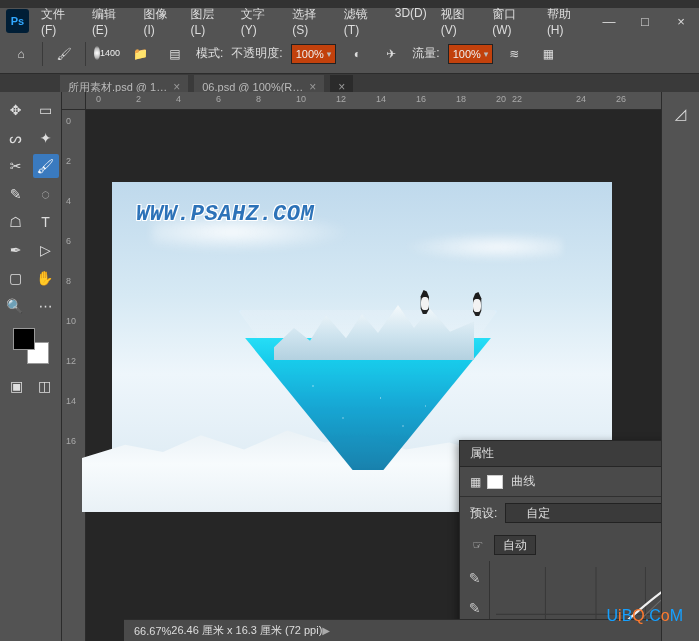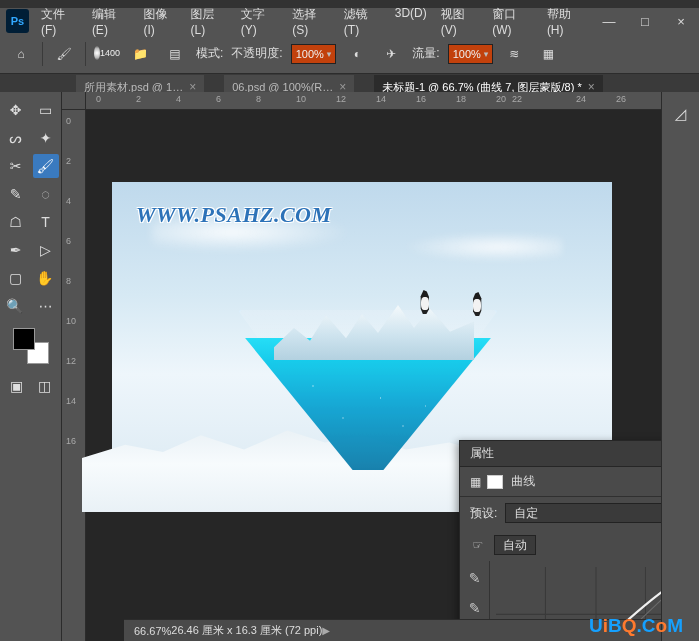--- a/index.html
+++ b/index.html
@@ -17,21 +17,21 @@
   .sep { width:1px; height:24px; background:#3a3a3a; }
   .brush-prev { display:flex; flex-direction:row; align-items:center; justify-content:center; line-height:1; }
   .brush-prev .ball { width:14px; height:14px; border-radius:50%; background:radial-gradient(circle,#fff 0%,#bbb 60%,transparent 100%); margin-bottom:1px; }
   .brush-prev .bsize { font-size:9px; color:#eee; }
   .opt-label { color:#ddd; font-size:12px; }
   .dropdown { background:#444; border:1px solid #222; height:22px; display:flex; align-items:center; padding:0 18px 0 6px; position:relative; min-width:90px; font-size:12px; }
   .dropdown::after { content:"▾"; position:absolute; right:4px; top:2px; font-size:10px; color:#ccc; }
   .num-field { background:#c2410c; border:1px solid #222; height:20px; padding:0 4px; display:flex; align-items:center; font-size:11px; color:#eee; position:relative; }
   .num-field.chev::after { content:"▾"; font-size:9px; color:#bbb; margin-left:3px; }
   
-  .tabbar { height:26px; background:#3a3a3a; display:flex; align-items:flex-end; padding-left:76px; gap:20px; border-bottom:1px solid #262626; }
+  .tabbar { height:26px; background:#3a3a3a; display:flex; align-items:flex-end; padding-left:60px; gap:6px; border-bottom:1px solid #262626; }
   .tab { height:24px; background:#4a4a4a; display:flex; align-items:center; padding:0 8px; font-size:11px; color:#bbb; gap:6px; max-width:240px; overflow:hidden; white-space:nowrap; }
   .tab.active { background:#2b2b2b; color:#fff; }
   .tab .close { font-size:12px; color:#999; }
   
   .workspace { position:absolute; left:0; right:0; top:92px; bottom:0; display:flex; }
   .toolbox { width:62px; background:#535353; border-right:1px solid #2b2b2b; display:flex; flex-direction:column; align-items:center; padding-top:6px; gap:0; }
   .tool-grid { display:grid; grid-template-columns:26px 26px; gap:4px 4px; }
   .tool { width:26px; height:24px; display:flex; align-items:center; justify-content:center; font-size:14px; color:#ddd; border-radius:2px; }
   .tool.selected { background:#3a7abf; color:#fff; }
   .fgbg { width:36px; height:36px; margin-top:10px; position:relative; }
@@ -44,21 +44,21 @@
   .ruler-top div { position:absolute; top:2px; }
   .ruler-left { position:absolute; left:0; top:18px; bottom:0; width:24px; background:#535353; border-right:1px solid #2b2b2b; color:#aaa; font-size:9px; }
   .ruler-left div { position:absolute; left:4px; }
   .ruler-corner { position:absolute; left:0; top:0; width:24px; height:18px; background:#535353; border-right:1px solid #2b2b2b; border-bottom:1px solid #2b2b2b; }
   .image-stage { position:absolute; left:50px; top:90px; width:500px; height:320px; }
   .sky { position:absolute; inset:0; background:linear-gradient(180deg,#bfd9ec 0%,#d6e9f4 35%,#eef6fb 60%,#d9e8f2 100%); }
   .cloud1 { position:absolute; left:40px; top:30px; width:200px; height:40px; background:radial-gradient(ellipse at 40% 50%,rgba(255,255,255,.9),transparent 70%); filter:blur(4px); }
   .cloud2 { position:absolute; right:50px; top:50px; width:160px; height:30px; background:radial-gradient(ellipse at 60% 50%,rgba(255,255,255,.8),transparent 70%); filter:blur(3px); }
   .mountains { position:absolute; left:0; right:0; bottom:0; height:130px; }
   .snow { position:absolute; left:-30px; right:-10px; bottom:-10px; height:120px; background:linear-gradient(180deg,#dce7ee 0%,#f7fbfd 60%,#e9f1f6 100%); clip-path:polygon(0 55%,8% 44%,15% 50%,22% 36%,30% 48%,38% 32%,45% 42%,52% 36%,60% 48%,68% 42%,76% 52%,84% 40%,92% 54%,100% 48%,100% 100%,0 100%); }
-  .watermark { position:absolute; left:24px; top:20px; font-family:Liberation Serif, serif; font-weight:bold; font-style:italic; font-size:22px; color:#2c72b8; text-shadow: -1px -1px 0 #fff,1px -1px 0 #fff,-1px 1px 0 #fff,1px 1px 0 #fff; letter-spacing:.5px; }
+  .watermark { position:absolute; left:24px; top:20px; font-family:Liberation Mono, monospace; font-weight:bold; font-style:italic; font-size:22px; color:#2c72b8; text-shadow: -1px -1px 0 #fff,1px -1px 0 #fff,-1px 1px 0 #fff,1px 1px 0 #fff; letter-spacing:.5px; }
   
   .glass { position:absolute; left:96px; bottom:-18px; width:320px; height:220px; }
   .bowl { position:absolute; left:30px; right:30px; top:10px; height:160px; background:linear-gradient(180deg,rgba(255,255,255,.15),rgba(0,80,110,.0)); border-left:2px solid rgba(220,240,255,.7); border-right:2px solid rgba(220,240,255,.7); border-bottom:2px solid rgba(220,240,255,.6); clip-path:polygon(0 0,100% 0,56% 100%,44% 100%); border-radius:4px; }
   .liquid { position:absolute; left:32px; right:32px; top:38px; height:132px; background:linear-gradient(180deg,#3cc6d8 0%,#0e8fb0 50%,#066788 100%); opacity:.9; clip-path:polygon(2% 0,98% 0,56% 100%,44% 100%); filter:saturate(1.4) brightness(1.05); }
   .ice { position:absolute; left:66px; top:-4px; width:200px; height:64px; background:linear-gradient(180deg,#ffffff 0%,#cfe4ef 60%,#b3d1e0 100%); clip-path:polygon(0 80%,10% 50%,18% 70%,26% 30%,36% 66%,44% 28%,52% 58%,62% 14%,70% 50%,78% 20%,88% 56%,100% 40%,100% 100%,0 100%); filter:blur(.4px); }
   .penguin { position:absolute; width:18px; height:24px; }
   .penguin::before { content:""; position:absolute; inset:0; background:linear-gradient(180deg,#1b1b1b 0%,#222 100%); clip-path:polygon(42% 0,60% 6%,72% 28%,72% 80%,58% 100%,38% 100%,26% 78%,26% 26%); border-radius:40% 40% 30% 30%; }
   .penguin::after { content:""; position:absolute; left:30%; top:30%; width:40%; height:55%; background:#f2f2f2; border-radius:40%; }
   .p1 { left:208px; top:-10px; }
   .p2 { left:260px; top:-8px; transform:scaleX(-1); }
@@ -69,36 +69,36 @@
     radial-gradient(circle 2px at 70% 70%,rgba(255,255,255,.8),transparent 50%),
     radial-gradient(circle 1.5px at 85% 45%,rgba(255,255,255,.9),transparent 50%); }
   
   .panel { position:absolute; right:-4px; top:348px; width:244px; height:308px; background:#4a4a4a; border:1px solid #262626; box-shadow:-2px 2px 8px rgba(0,0,0,.4); display:flex; flex-direction:column; }
   .panel-tab { height:26px; display:flex; align-items:center; padding:0 10px; background:#3c3c3c; border-bottom:1px solid #262626; font-size:12px; justify-content:space-between; }
   .panel-menu { font-size:14px; color:#aaa; }
   .panel-sub { display:flex; align-items:center; gap:8px; padding:6px 10px; border-bottom:1px solid #303030; font-size:12px; }
   .panel-sub .adj-icons { display:flex; gap:6px; align-items:center; }
   .adj-icons .mask { width:16px; height:14px; border:1px solid #ccc; background:#fff; }
   .panel-row { display:flex; align-items:center; gap:8px; padding:6px 10px; font-size:12px; }
-  .panel-row .field { flex:1; background:#3a3a3a; border:1px solid #222; height:20px; display:flex; align-items:center; padding:0 8px; position:relative; }
+  .panel-row .field { flex:1; background:#3a3a3a; border:1px solid #222; height:20px; display:flex; align-items:center; padding:0 20px; position:relative; }
   .panel-row .field.chev::after { content:"▾"; position:absolute; right:5px; font-size:10px; color:#bbb; }
   .panel-row .btn { background:#3a3a3a; border:1px solid #222; height:20px; padding:0 8px; display:flex; align-items:center; }
   .panel-body { flex:1; display:flex; }
   .panel-side { width:30px; border-right:1px solid #333; display:flex; flex-direction:column; align-items:center; gap:12px; padding-top:8px; }
   .panel-side .sicon { width:18px; height:18px; display:flex; align-items:center; justify-content:center; opacity:.85; font-size:14px; }
   .curve-area { flex:1; position:relative; background:#4a4a4a; }
   svg.curve { position:absolute; inset:6px 6px 6px 6px; display:block; }
   
   .right-strip { position:absolute; right:0; top:92px; width:38px; bottom:0; background:#535353; border-left:1px solid #2b2b2b; display:flex; flex-direction:column; align-items:center; padding-top:10px; gap:10px; }
   .right-strip .ricon { width:24px; height:24px; display:flex; align-items:center; justify-content:center; font-size:15px; color:#ddd; }
   
   .statusbar { position:absolute; left:62px; right:38px; bottom:0; height:22px; background:#4a4a4a; border-top:1px solid #2b2b2b; display:flex; align-items:center; gap:0; padding:0 10px; font-size:11px; color:#ddd; }
   .statusbar .chev { color:#aaa; font-size:10px; }
   
-  .uibq { position:absolute; right:16px; bottom:4px; font-size:19px; font-weight:bold; z-index:50; white-space:nowrap; }
+  .uibq { position:absolute; right:16px; bottom:16px; font-size:16px; font-weight:normal; z-index:50; white-space:nowrap; }
   .uibq span.u { color:#15a0ff; }
   .uibq span.iq { color:#ff7a2e; }
 </style>
 </head>
 <body>
 
 <div class="titlebar">
   <div class="ps-logo">Ps</div>
   <div class="menu">
     <span>文件(F)</span>
@@ -145,21 +145,20 @@
 <div class="tabbar">
   <div class="tab">
     <span>所用素材.psd @ 1…</span>
     <span class="close">×</span>
   </div>
   <div class="tab">
     <span>06.psd @ 100%(R…</span>
     <span class="close">×</span>
   </div>
   <div class="tab active">
-    <span>未标题-1 @ 66.7% (曲线 7, 图层蒙版/8) *</span>
     <span class="close">×</span>
   </div>
 </div>
 
 <div class="workspace">
 
   <div class="toolbox">
     <div class="tool-grid">
       <div class="tool">✥</div>
       <div class="tool">▭</div>

